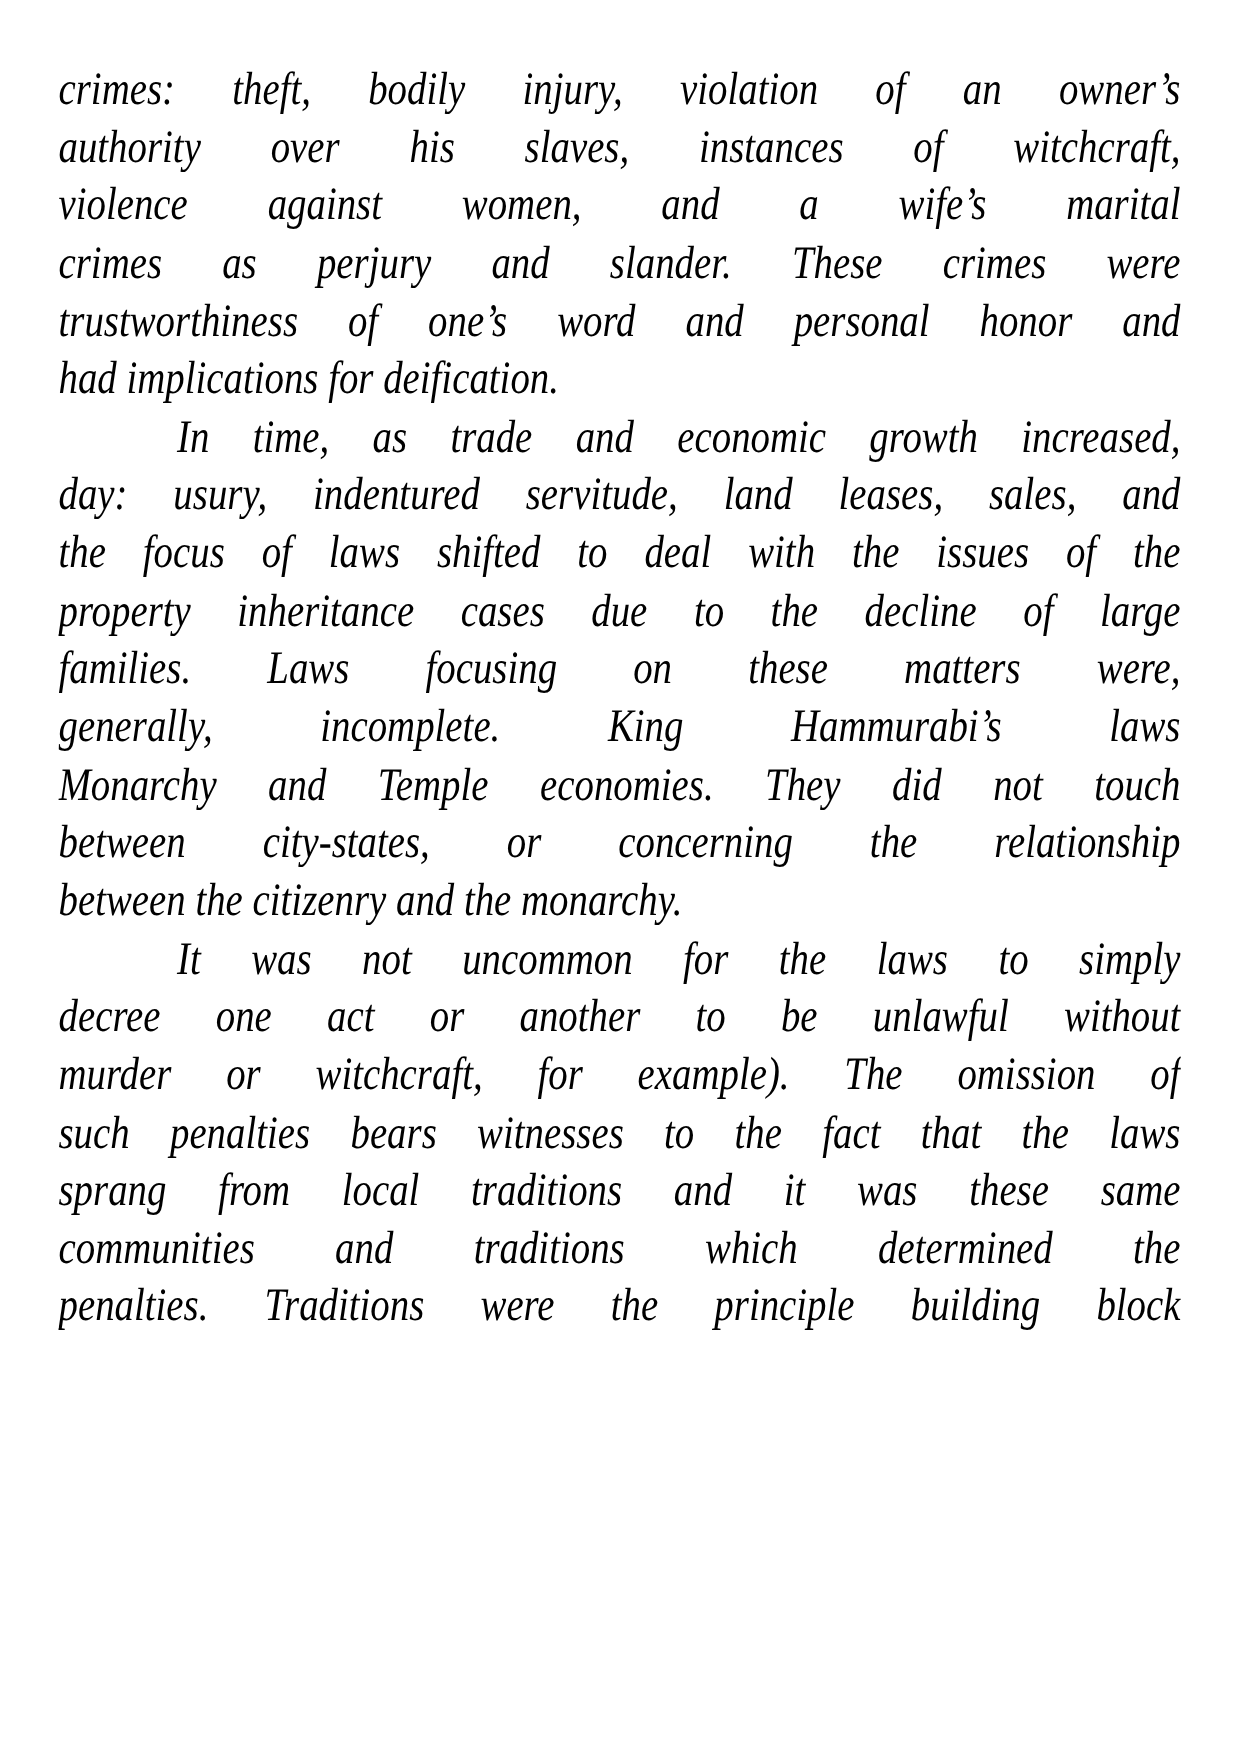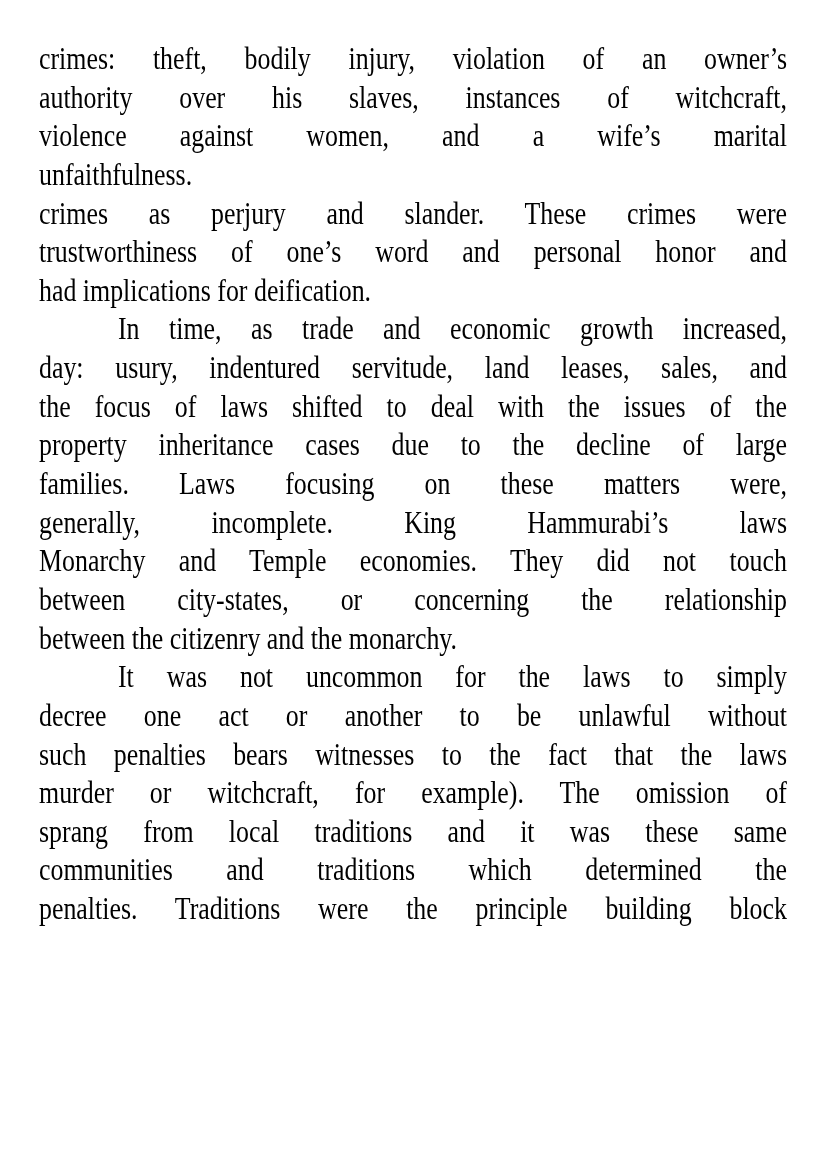--- a/index.html
+++ b/index.html
@@ -4,20 +4,21 @@
 <style>
   html, body { margin: 0; padding: 0; background: #ffffff; }
   body { width: 827px; height: 1166px; position: relative; overflow: hidden; }
   .page {
     position: absolute; left: 39px; top: 40px; width: 748px;
     font-family: "Liberation Serif", serif; color: #000;
   }
   .line {
     height: 38.65px; line-height: 38.65px; white-space: nowrap;
     position: relative;
+    font-style: italic;
   }
   .line .inner {
     display: block;
     font-size: 31px;
     transform-origin: 0 0;
     transform: scaleX(0.835);
     width: calc(748px / 0.835);
     text-align: justify;
     text-align-last: justify;
     white-space: normal;
@@ -34,23 +35,20 @@
 
   <div class="paragraph">
     <div class="line">
         <span class="inner">crimes: theft, bodily injury, violation of an owner’s</span>
       </div>
     <div class="line">
         <span class="inner">authority over his slaves, instances of witchcraft,</span>
       </div>
     <div class="line">
         <span class="inner">violence against women, and a wife’s marital</span>
-      </div>
-    <div class="line last">
-        <span class="inner">unfaithfulness.</span>
       </div>
   </div>
 
   <div class="paragraph">
     <div class="line">
         <span class="inner">crimes as perjury and slander. These crimes were</span>
       </div>
     <div class="line">
         <span class="inner">trustworthiness of one’s word and personal honor and</span>
       </div>
@@ -90,24 +88,24 @@
   </div>
 
   <div class="paragraph">
     <div class="line indent">
         <span class="inner">It was not uncommon for the laws to simply</span>
       </div>
     <div class="line">
         <span class="inner">decree one act or another to be unlawful without</span>
       </div>
     <div class="line">
-        <span class="inner">such penalties bears witnesses to the fact that the laws</span>
+        <span class="inner">murder or witchcraft, for example). The omission of</span>
       </div>
     <div class="line">
-        <span class="inner">murder or witchcraft, for example). The omission of</span>
+        <span class="inner">such penalties bears witnesses to the fact that the laws</span>
       </div>
     <div class="line">
         <span class="inner">sprang from local traditions and it was these same</span>
       </div>
     <div class="line">
         <span class="inner">communities and traditions which determined the</span>
       </div>
     <div class="line">
         <span class="inner">penalties. Traditions were the principle building block</span>
       </div>

